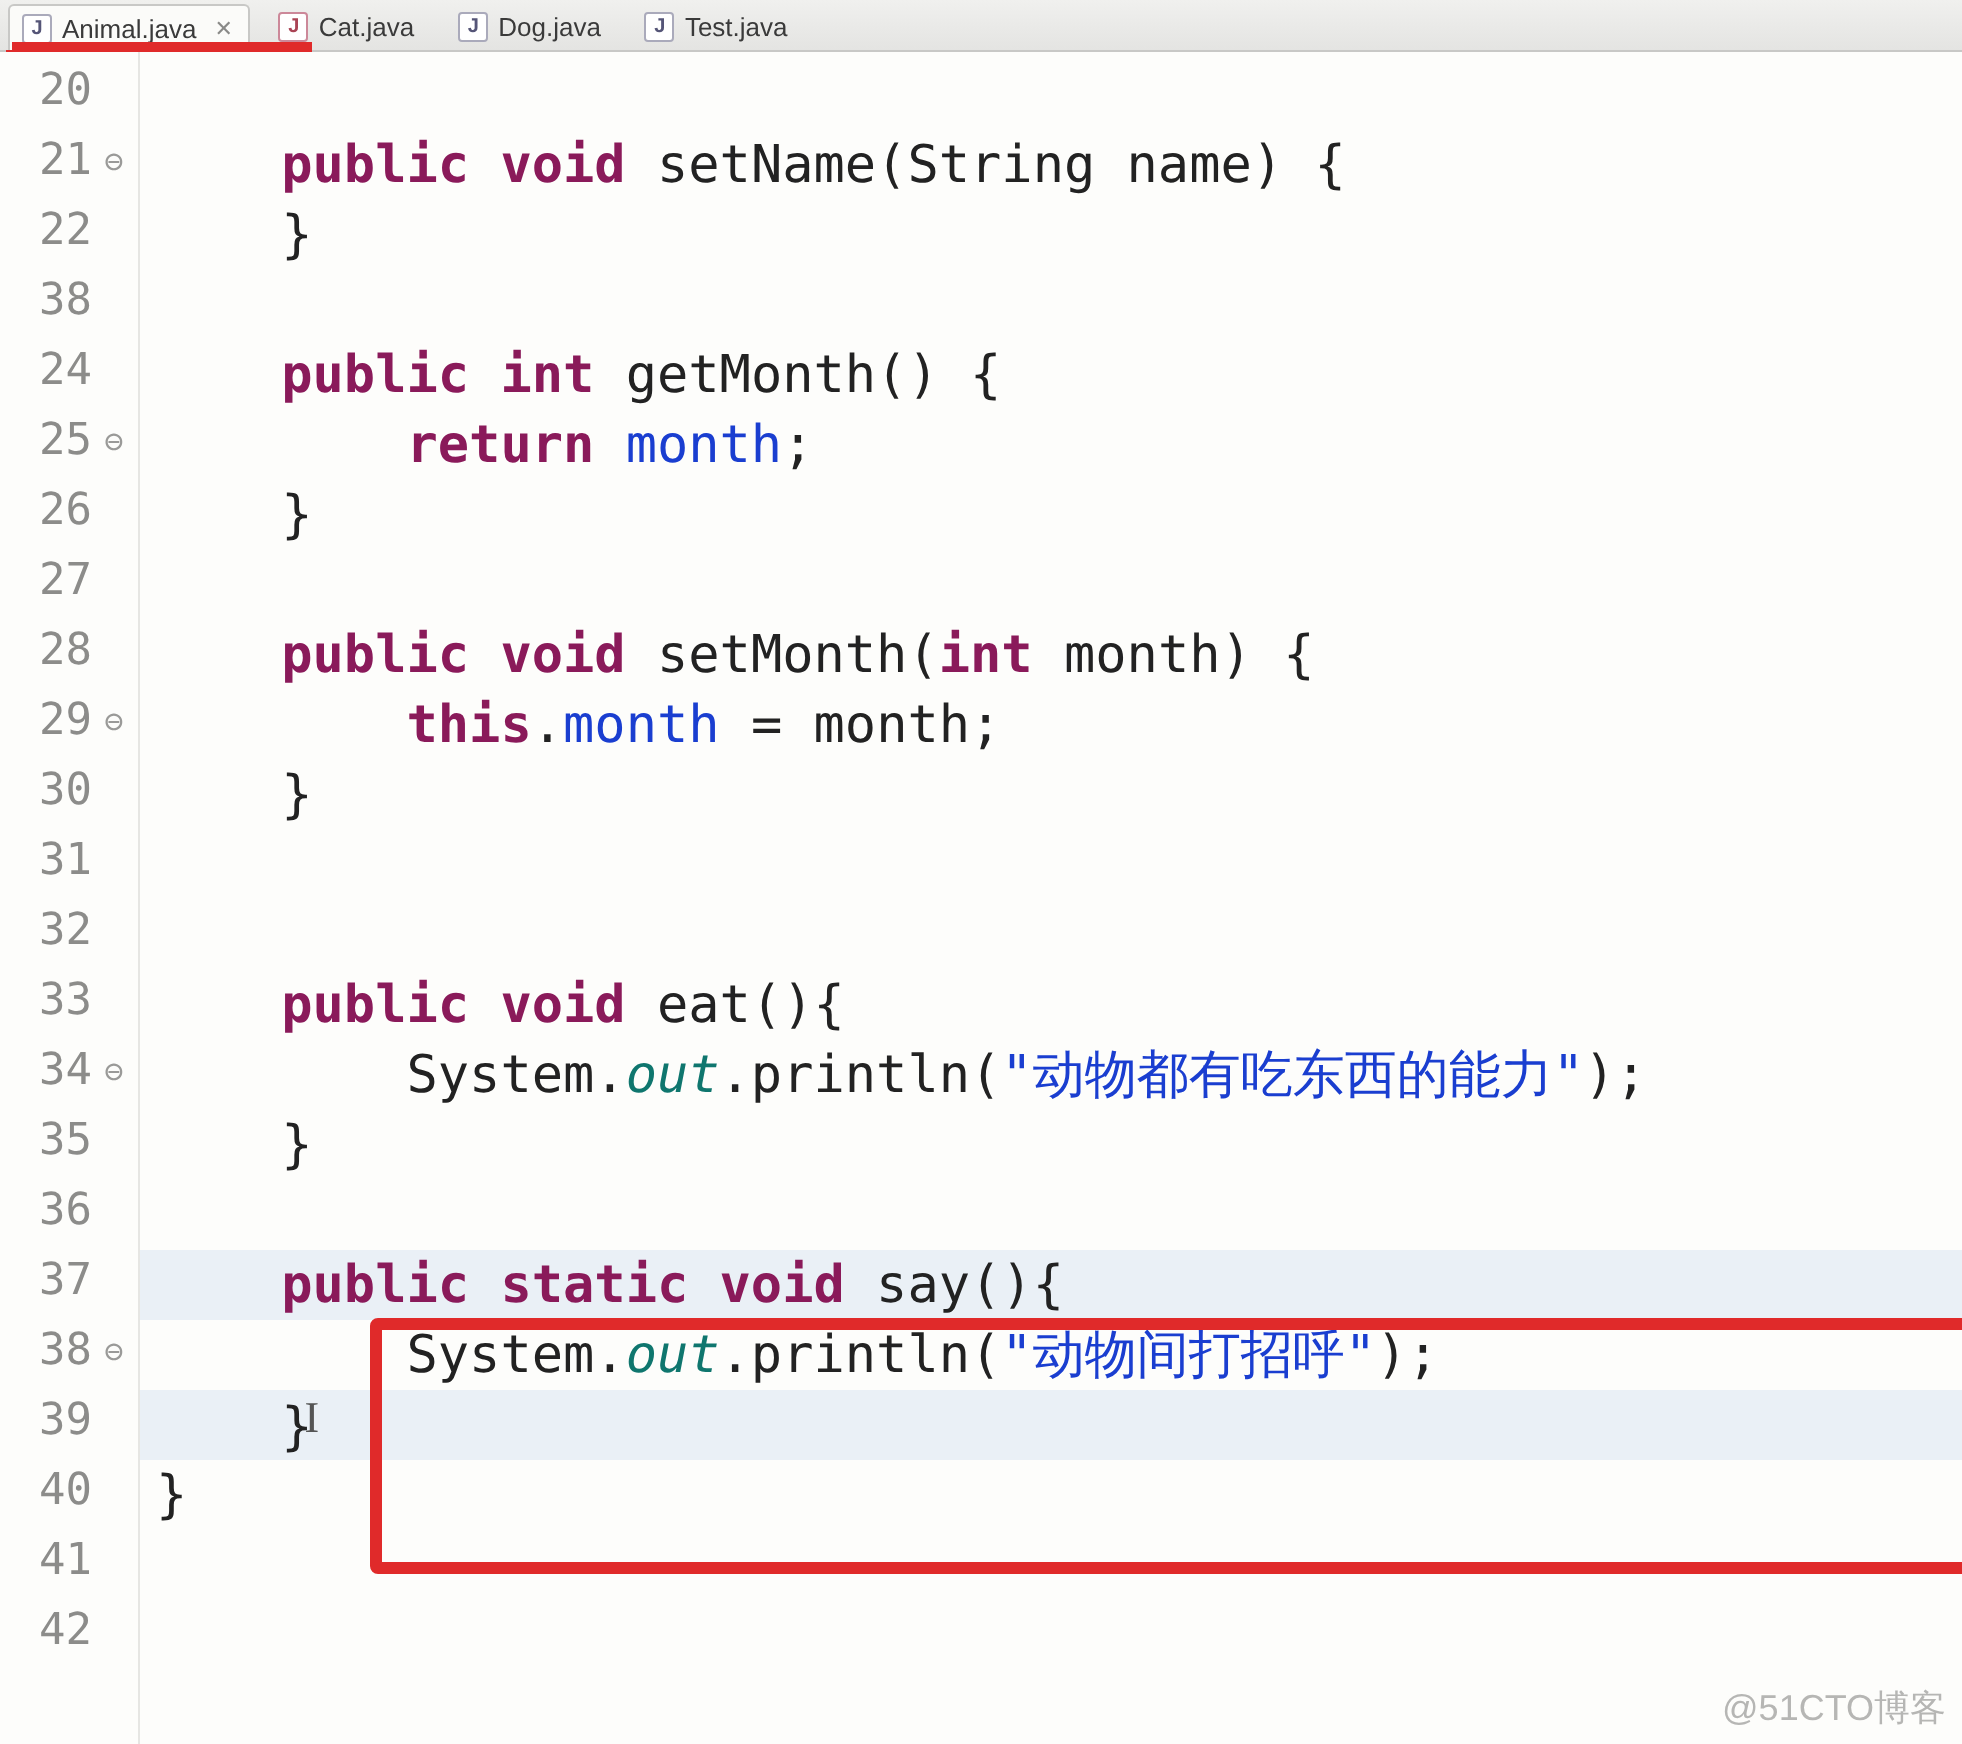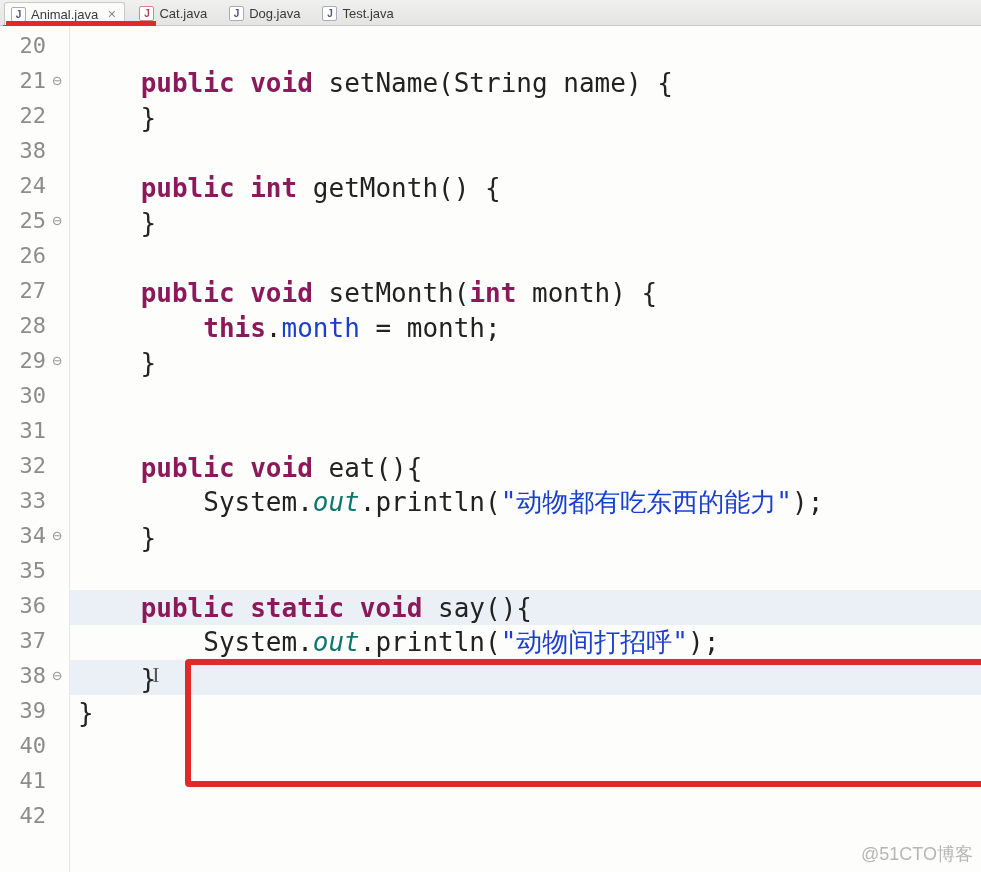--- a/index.html
+++ b/index.html
@@ -290,20 +290,23 @@
       <div class="line">
         <div class="code"><span>    }</span></div>
       </div>
       <div class="line">
         <div class="code"><span></span></div>
       </div>
       <div class="line">
         <div class="code"><span>    </span><span class="kw-public">public</span><span> </span><span class="kw-int">int</span><span> getMonth() {</span></div>
       </div>
       <div class="line">
+        <div class="code"><span>        </span><span class="kw-return">return</span><span> </span><span class="field">month</span><span>;</span></div>
+      </div>
+      <div class="line">
         <div class="code"><span>    }</span></div>
       </div>
       <div class="line">
         <div class="code"><span></span></div>
       </div>
       <div class="line">
         <div class="code"><span>    </span><span class="kw-public">public</span><span> </span><span class="kw-void">void</span><span> setMonth(</span><span class="kw-int">int</span><span> month) {</span></div>
       </div>
       <div class="line">
         <div class="code"><span>        </span><span class="kw-this">this</span><span>.</span><span class="field">month</span><span> = month;</span></div>

